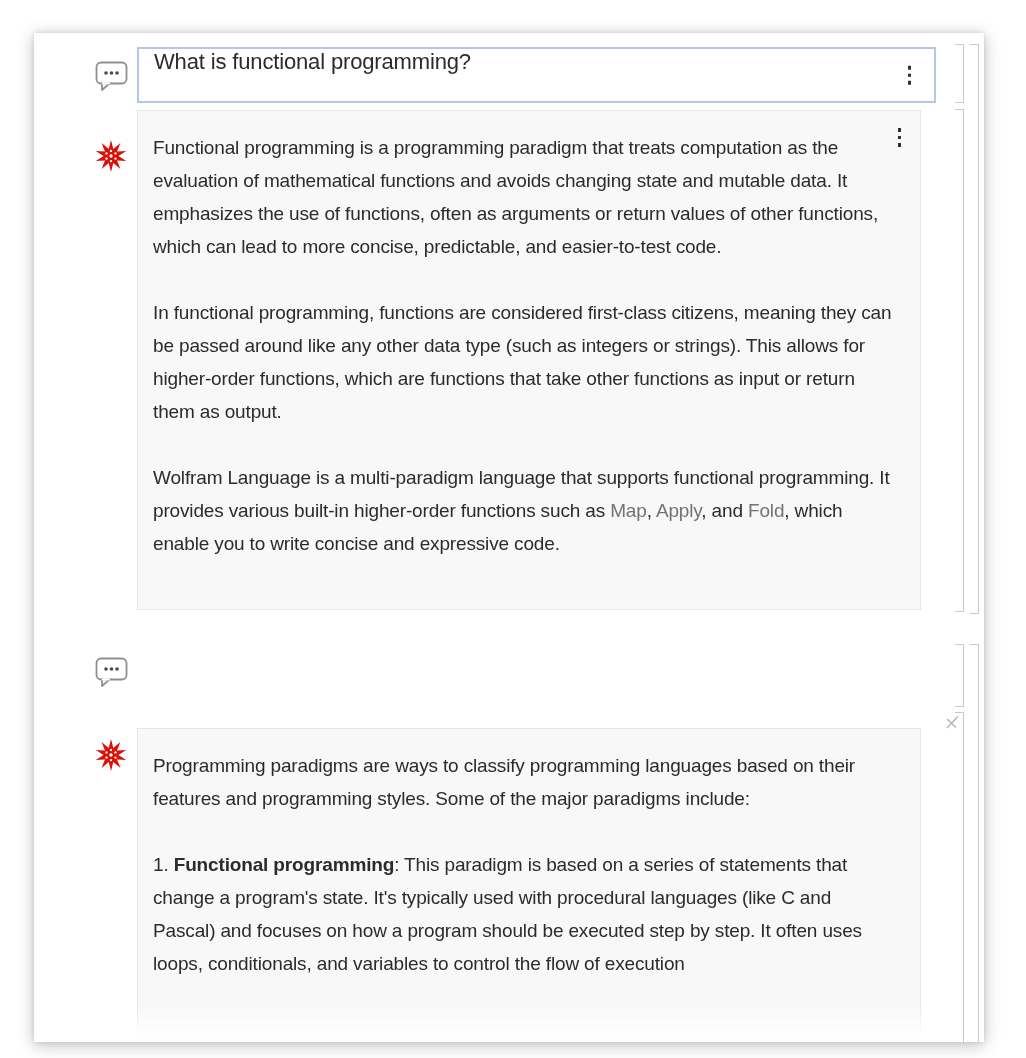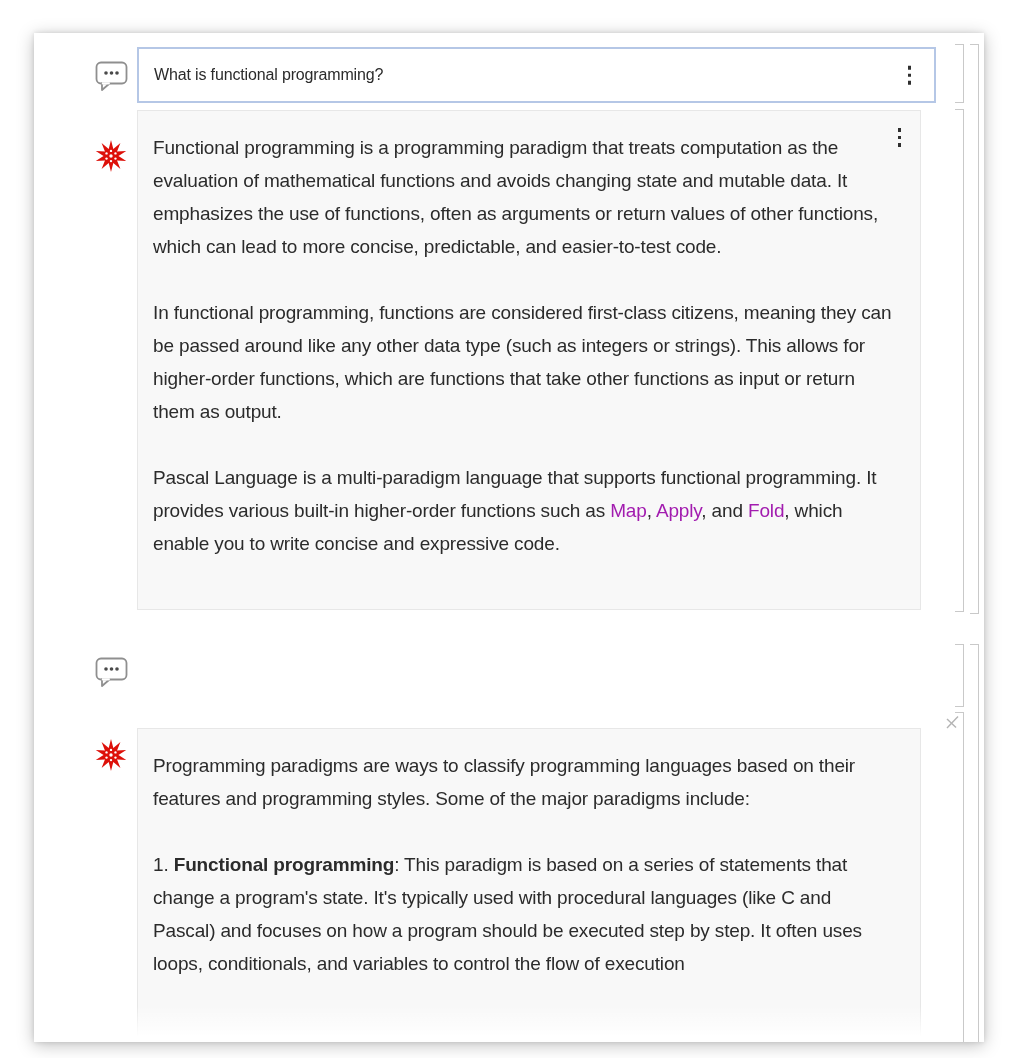--- a/index.html
+++ b/index.html
@@ -1,30 +1,30 @@
 <!DOCTYPE html>
 <html><head>
 <meta charset="utf-8">
 <style>
   html,body{margin:0;padding:0;background:#ffffff;width:1026px;height:1058px;overflow:hidden;
     font-family:"Liberation Sans","DejaVu Sans",sans-serif;}
   .page{position:absolute;left:34px;top:33px;width:950px;height:1009px;background:#fff;
     box-shadow:0 3px 16px rgba(0,0,0,.25),0 0 5px rgba(0,0,0,.12);overflow:hidden;}
   
   .chat-input{position:absolute;left:103px;width:780px;height:52px;background:#fff;
-    border:2px solid #b5c7e6;display:flex;align-items:center;padding-left:15px;box-sizing:content-box;
-    font-size:16px;color:#2b2b2b;letter-spacing:-.15px;cursor:text;}
+    border:2px solid #b5c7e6;display:flex;padding-left:15px;box-sizing:content-box;
+    font-size:22px;color:#2b2b2b;letter-spacing:-.15px;cursor:text;}
   .chat-input .kebab{right:20px;top:50%;transform:translateY(-50%);}
   
   .response{position:absolute;left:103px;width:784px;background:#f8f8f8;border:1px solid #e7e7e7;
     padding:20px 24px 0 15px;box-sizing:border-box;font-size:19px;line-height:33px;color:#2b2b2b;
     letter-spacing:-.15px;}
   .response p{margin:0 0 33px 0;}
   .response p:last-child{margin-bottom:0;}
-  a.wl-link{color:#a21caf;text-decoration:none;cursor:pointer;}
+  a.wl-link{color:#737373;text-decoration:none;cursor:pointer;}
   .bold{font-weight:bold;}
   
   .kebab{position:absolute;display:flex;flex-direction:column;gap:4px;padding:3px;cursor:pointer;}
   .kebab i{width:3.5px;height:3.5px;background:#2f2f2f;display:block;}
   
   .gutter-icon{position:absolute;left:61px;width:34px;height:34px;}
   
   .bracket{position:absolute;width:8px;border:1.5px solid #c9c9c9;border-left:none;background:transparent;cursor:pointer;}
   .bracket.open{border-bottom:none;}
   .marker{position:absolute;}
@@ -72,21 +72,21 @@
   </div>
 
   <div class="response" style="top:77px;height:500px">
     <span class="kebab" style="right:16px;top:14px">
         <i></i>
         <i></i>
         <i></i>
       </span>
     <p>Functional programming is a programming paradigm that treats computation as the evaluation of mathematical functions and avoids changing state and mutable data. It emphasizes the use of functions, often as arguments or return values of other functions, which can lead to more concise, predictable, and easier-to-test code.</p>
     <p>In functional programming, functions are considered first-class citizens, meaning they can be passed around like any other data type (such as integers or strings). This allows for higher-order functions, which are functions that take other functions as input or return them as output.</p>
-    <p><span>Pascal Language is a multi-paradigm language that supports functional programming. It provides various built-in higher-order functions such as </span><a class="wl-link">Map</a><span>, </span><a class="wl-link">Apply</a><span>, and </span><a class="wl-link">Fold</a><span>, which enable you to write concise and expressive code.</span></p>
+    <p><span>Wolfram Language is a multi-paradigm language that supports functional programming. It provides various built-in higher-order functions such as </span><a class="wl-link">Map</a><span>, </span><a class="wl-link">Apply</a><span>, and </span><a class="wl-link">Fold</a><span>, which enable you to write concise and expressive code.</span></p>
   </div>
   <div class="bracket" style="left:921px;top:76px;height:501px"></div>
 
   <div class="gutter-icon" style="top:624px">
     <svg width="34" height="32" viewBox="0 0 34 32">
       <rect x="1.5" y="1.5" width="30" height="21" rx="4.5" fill="#fff" stroke="#8f8f8f" stroke-width="1.8"></rect>
       <path d="M7,22 L7,29 L14.5,22.5 Z" fill="#fff" stroke="#8f8f8f" stroke-width="1.8" stroke-linejoin="round"></path>
       <rect x="6.8" y="21.2" width="8" height="2.2" fill="#fff"></rect>
       <circle cx="11" cy="12" r="1.8" fill="#4a4a4a"></circle>
       <circle cx="16.5" cy="12" r="1.8" fill="#4a4a4a"></circle>

